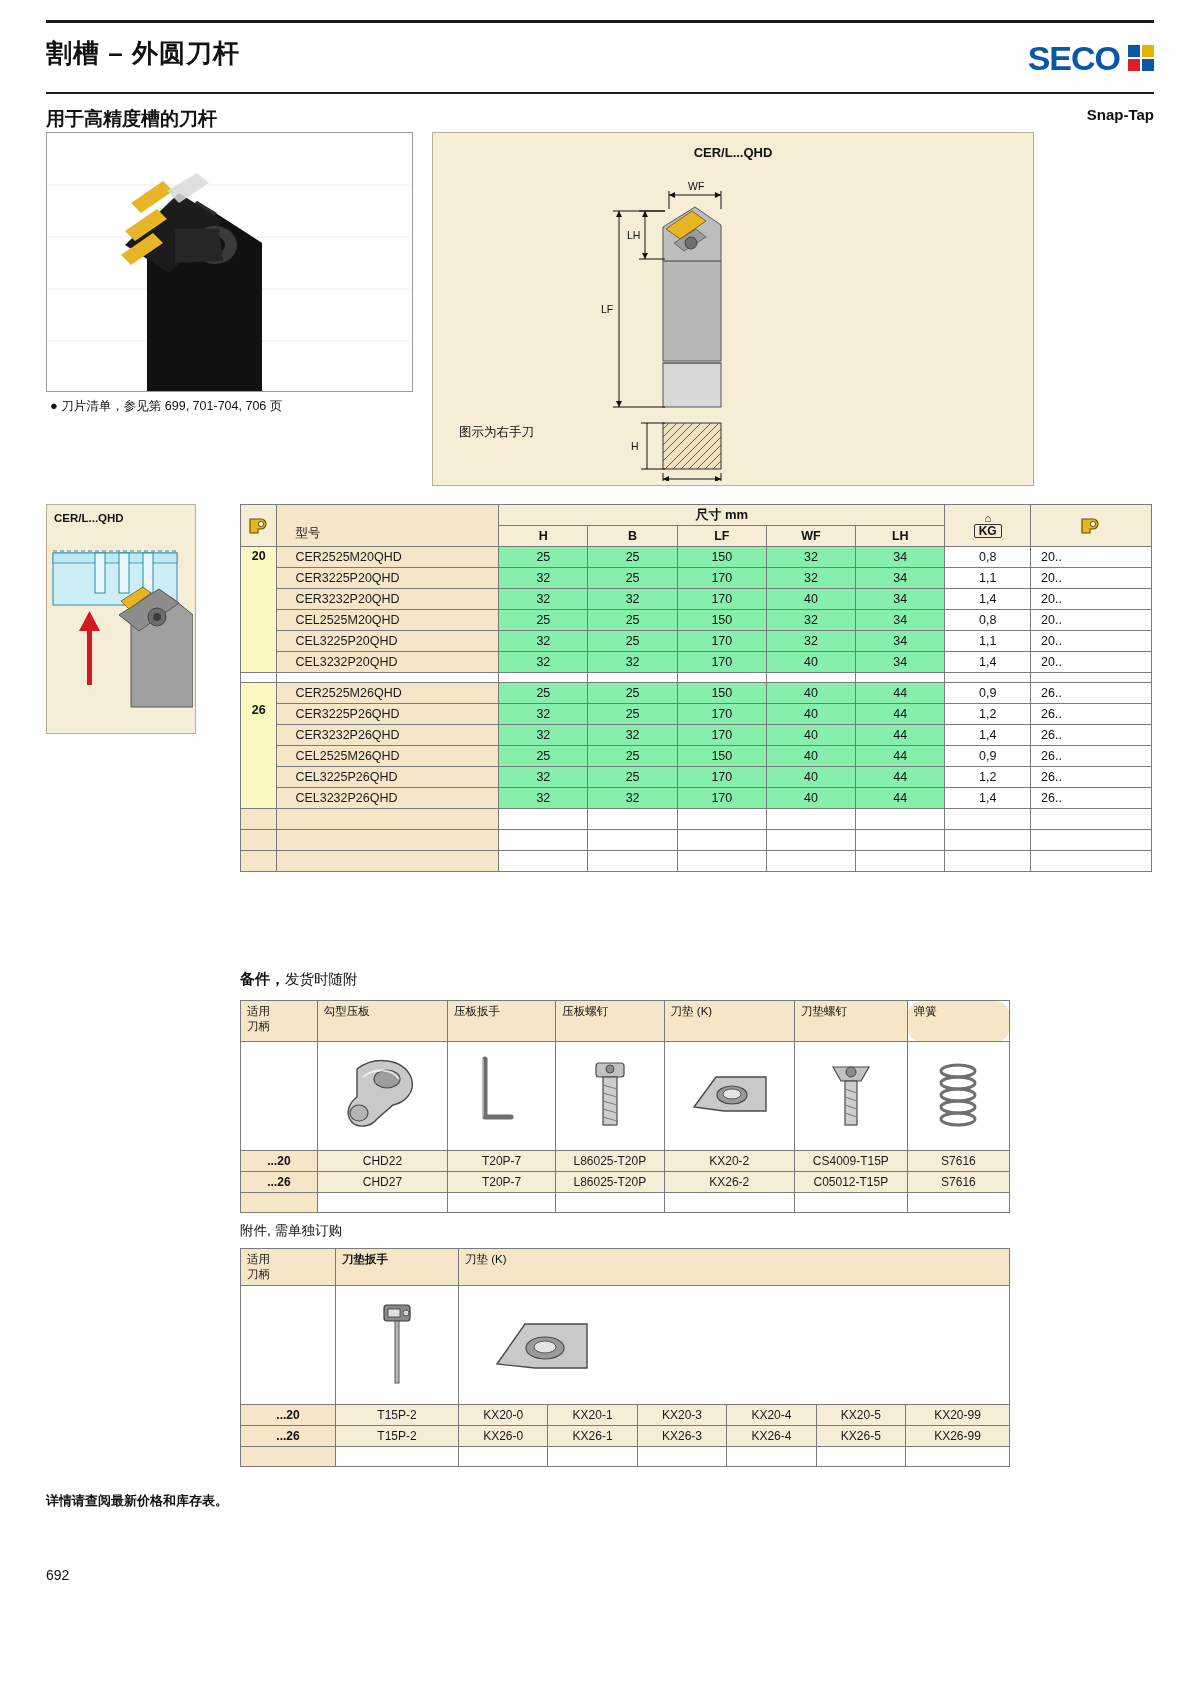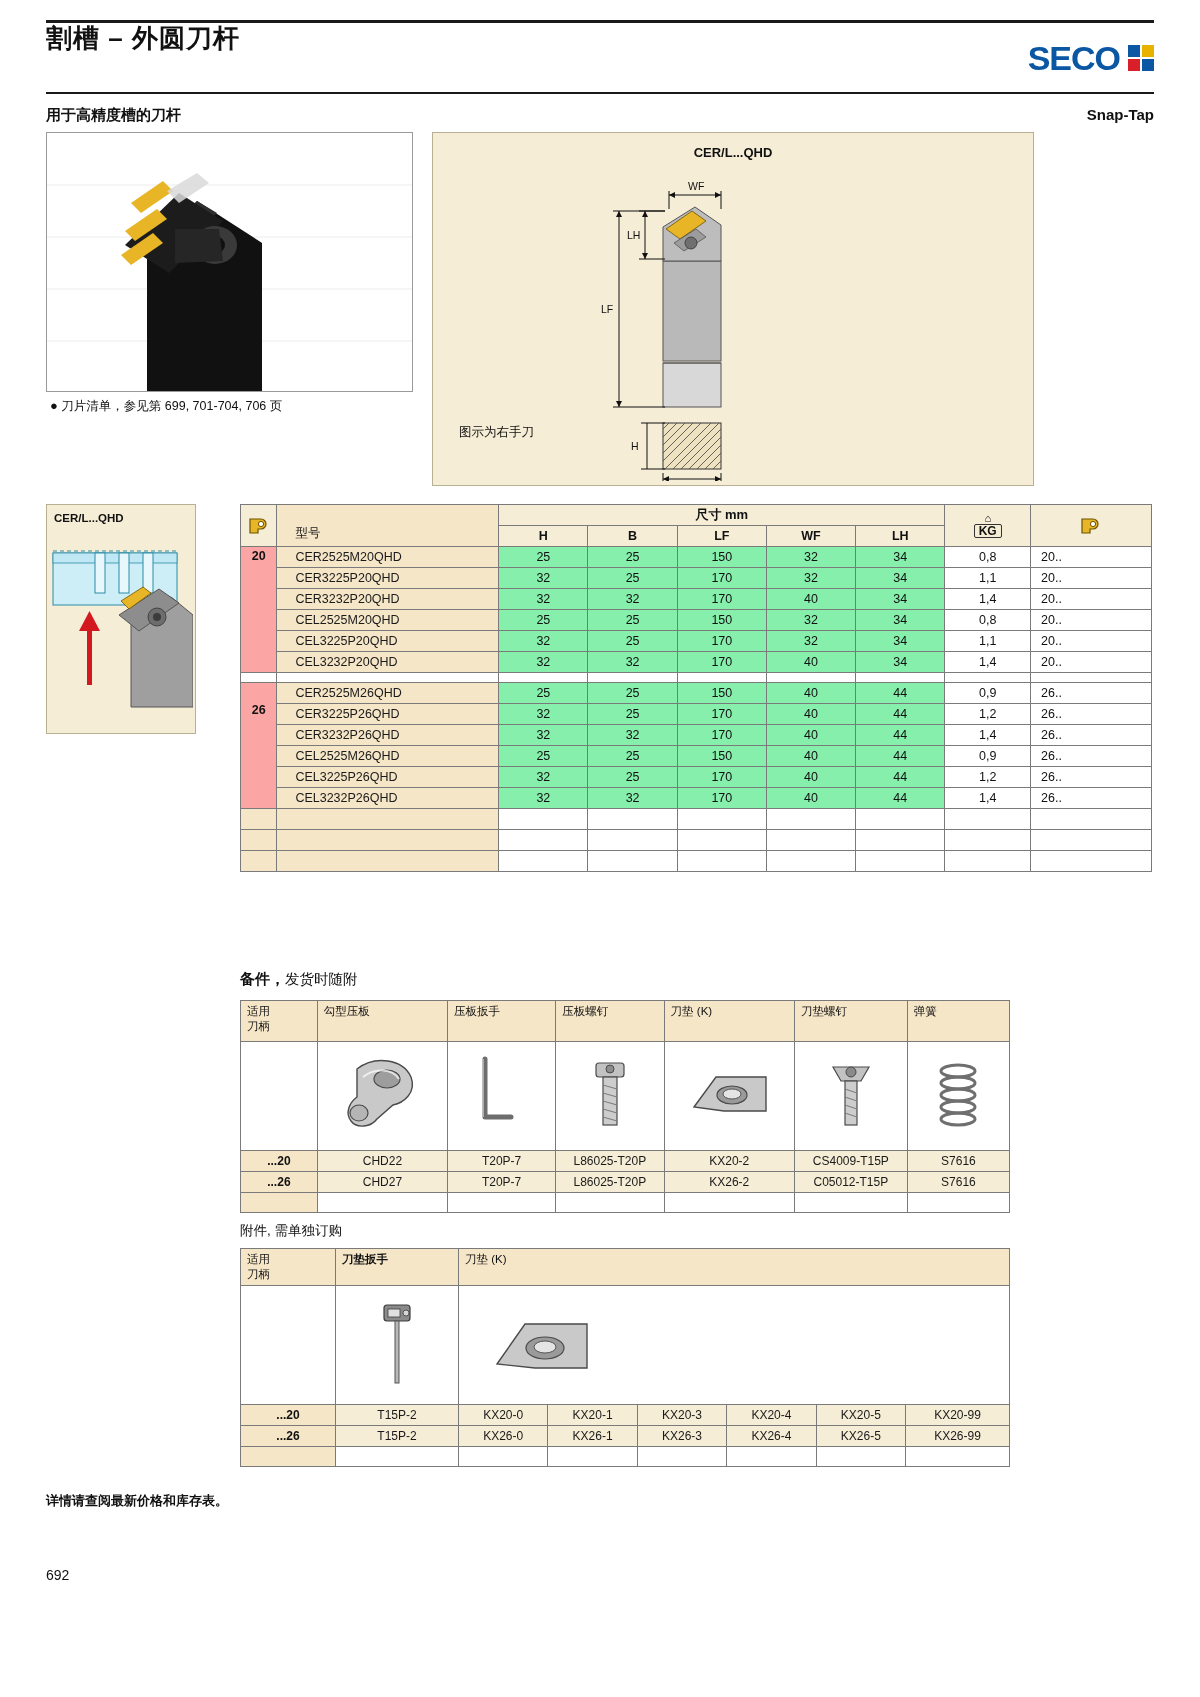--- a/index.html
+++ b/index.html
@@ -9,39 +9,39 @@
     color:#111;position:relative;
     -webkit-font-smoothing:antialiased;
   }
   .page{position:absolute;inset:0;}
 
   
   .hdr-rule{position:absolute;left:46px;right:46px;}
   #hdr-top{top:20px;height:3px;background:#1a1a1a;}
   #hdr-bot{top:92px;height:2px;background:#1a1a1a;}
   #title{
-    position:absolute;left:46px;top:21px;
+    position:absolute;left:46px;top:36px;
     font-size:26px;font-weight:bold;letter-spacing:1px;
   }
   #logo{
     position:absolute;right:46px;top:38px;width:215px;height:40px;
     display:flex;align-items:center;justify-content:flex-end;gap:8px;
   }
   #logo .word{
     font-family:"Liberation Sans", sans-serif;
     font-size:34px;font-weight:bold;color:#0b57a4;letter-spacing:-1px;
   }
   #logo .flag{width:26px;height:26px;display:grid;grid-template-columns:1fr 1fr;grid-template-rows:1fr 1fr;gap:2px;}
   #logo .flag i{display:block;}
   #logo .f1{background:#0b57a4;}
   #logo .f2{background:#e8b300;}
   #logo .f3{background:#d9202a;}
   #logo .f4{background:#0b57a4;}
 
-  #subtitle{position:absolute;left:46px;top:106px;font-size:15px;font-weight:bold;}
+  #subtitle{position:absolute;left:46px;top:106px;font-size:19px;font-weight:bold;}
   #snaptap{position:absolute;right:46px;top:106px;font-size:15px;font-weight:bold;}
 
   
   #photo-box{
     position:absolute;left:46px;top:132px;width:365px;height:258px;
     border:1px solid #9a9a9a;background:#fff;overflow:hidden;
   }
   #bullet-note{
     position:absolute;left:50px;top:398px;font-size:12.5px;color:#111;
   }
@@ -66,21 +66,21 @@
   table{border-collapse:collapse;}
   #main-table{
     position:absolute;left:240px;top:504px;width:912px;
     font-size:12.5px;
   }
   #main-table td,#main-table th{
     border:1px solid #7a7a7a;padding:0;height:20px;text-align:center;
     font-weight:normal;
   }
   #main-table .hdr-cell{background:#f6edd6;}
-  #main-table .grp{background:#fca5a5;width:30px;font-weight:bold;font-size:12.5px;}
+  #main-table .grp{background:#fef9c3;width:30px;font-weight:bold;font-size:12.5px;}
   #main-table .model{background:#f6e6c8;text-align:left;padding-left:18px;width:170px;color:#1a1a1a;}
   #main-table .num{background:#86efac;width:75px;}
   #main-table .kg{background:#fff;width:72px;}
   #main-table .ins{background:#fff;text-align:left;padding-left:10px;width:92px;}
   #main-table .dim-head{font-weight:bold;font-size:13px;}
   #main-table .sub-head{font-weight:bold;font-size:12.5px;background:#f6edd6;}
   #main-table .spacer td{height:9px;background:#fff;}
   #main-table .blank td{height:20px;background:#fff;}
   #main-table .blank td.grp,#main-table .blank td.model{background:#f6e6c8;}
   .kgicon{display:flex;flex-direction:column;align-items:center;justify-content:center;line-height:1;}
@@ -486,21 +486,21 @@
         <tr>
       <td class="hd" style="width:82px;">
         <div>适用</div>
         <div>刀柄</div>
       </td>
       <td class="hd" style="width:124px;">勾型压板</td>
       <td class="hd" style="width:108px;">压板扳手</td>
       <td class="hd" style="width:112px;">压板螺钉</td>
       <td class="hd" style="width:124px;">刀垫 (K)</td>
       <td class="hd" style="width:118px;">刀垫螺钉</td>
-      <td class="hd" style="width:100px;">弹簧</td>
+      <td class="hd" style="width:100px;border-radius:15px;">弹簧</td>
     </tr>
     <tr>
       <td class="pic"></td>
       <td class="pic">
         <svg width="110" height="96" viewBox="0 0 110 96">
           <path d="M30 22 C48 8, 76 12, 84 30 C90 46, 76 56, 66 58 L50 72 C44 80, 30 82, 24 74 C18 66, 22 56, 30 50 Z" fill="#c9c9c9" stroke="#4a4a4a" stroke-width="1.4"></path>
           <ellipse cx="60" cy="32" rx="13" ry="9" fill="#9d9d9d" stroke="#4a4a4a" stroke-width="1.2"></ellipse>
           <path d="M36 30 C48 20, 66 22, 72 32" fill="none" stroke="#fff" stroke-width="2" opacity="0.7"></path>
           <ellipse cx="32" cy="66" rx="9" ry="8" fill="#b5b5b5" stroke="#4a4a4a" stroke-width="1.2"></ellipse>
         </svg>

